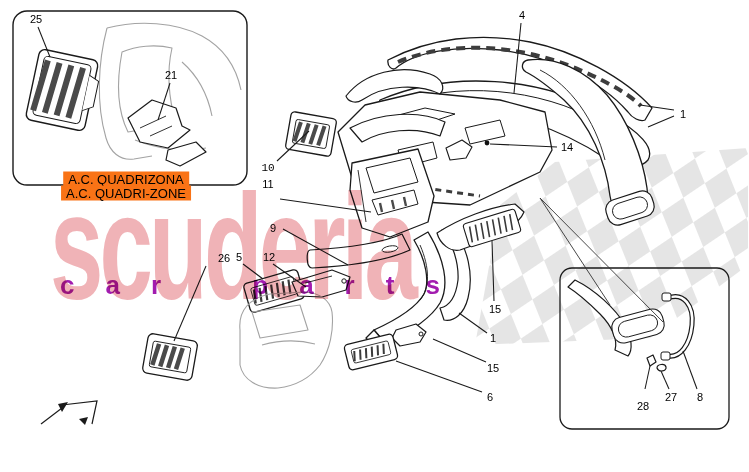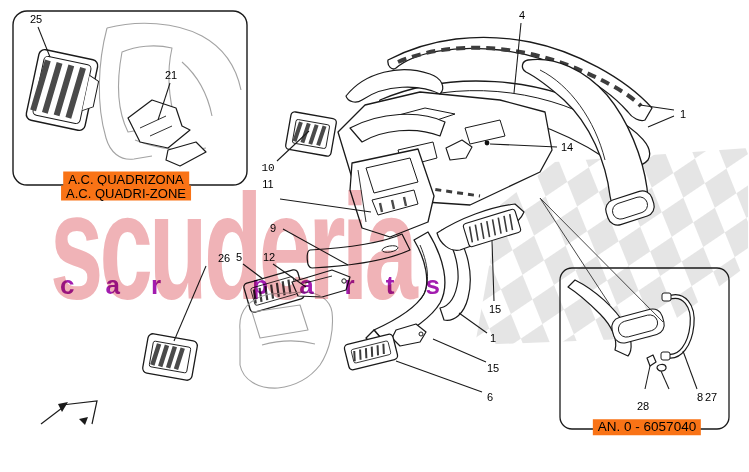--- a/index.html
+++ b/index.html
@@ -216,38 +216,37 @@
     <g stroke="#1a1a1a" stroke-width="1.2" fill="none">
       <path d="M41,424 L62,408"></path>
       <polygon points="58,404 68,402 62,412" fill="#1a1a1a" stroke="none"></polygon>
       <path d="M62,405 L97,401 L92,424"></path>
       <polygon points="79,419 88,417 85,425" fill="#1a1a1a" stroke="none"></polygon>
     </g>
   </svg>
 
   <div class="boxlabel" id="ac1" style="left:126px;top:179px">A.C. QUADRIZONA</div>
   <div class="boxlabel" id="ac2" style="left:126px;top:193px">A.C. QUADRI-ZONE</div>
-  <div class="boxlabel" id="an" style="left:647px;top:427px">AN. 0 - 6057040</div>
 
   <div id="callouts">
       <div class="callout" style="left: 36px; top: 19px;">25</div>
       <div class="callout" style="left: 171px; top: 75px;">21</div>
       <div class="callout" style="left: 522px; top: 15px;">4</div>
       <div class="callout" style="left: 683px; top: 114px;">1</div>
       <div class="callout" style="left: 268px; top: 168px; font-family: Liberation Mono, monospace;">10</div>
       <div class="callout" style="left: 268px; top: 184px;">11</div>
       <div class="callout" style="left: 273px; top: 228px;">9</div>
       <div class="callout" style="left: 224px; top: 258px;">26</div>
       <div class="callout" style="left: 239px; top: 257px;">5</div>
       <div class="callout" style="left: 269px; top: 257px;">12</div>
       <div class="callout" style="left: 567px; top: 147px; text-align: right;">14</div>
       <div class="callout" style="left: 495px; top: 309px;">15</div>
       <div class="callout" style="left: 493px; top: 338px;">1</div>
       <div class="callout" style="left: 493px; top: 368px;">15</div>
       <div class="callout" style="left: 490px; top: 397px;">6</div>
       <div class="callout" style="left: 643px; top: 406px;">28</div>
-      <div class="callout" style="left: 671px; top: 397px; margin-left: 40px;">27</div>
+      <div class="callout" style="left: 671px; top: 397px;">27</div>
       <div class="callout" style="left: 700px; top: 397px;">8</div>
     </div>
 
   <div class="wm" id="wm-title" style="color: rgb(240, 179, 183);">scuderia</div>
   <div class="wm" id="wm-sub" style="color: #a21caf;">car parts</div>
 </div>
 
 </body></html>

